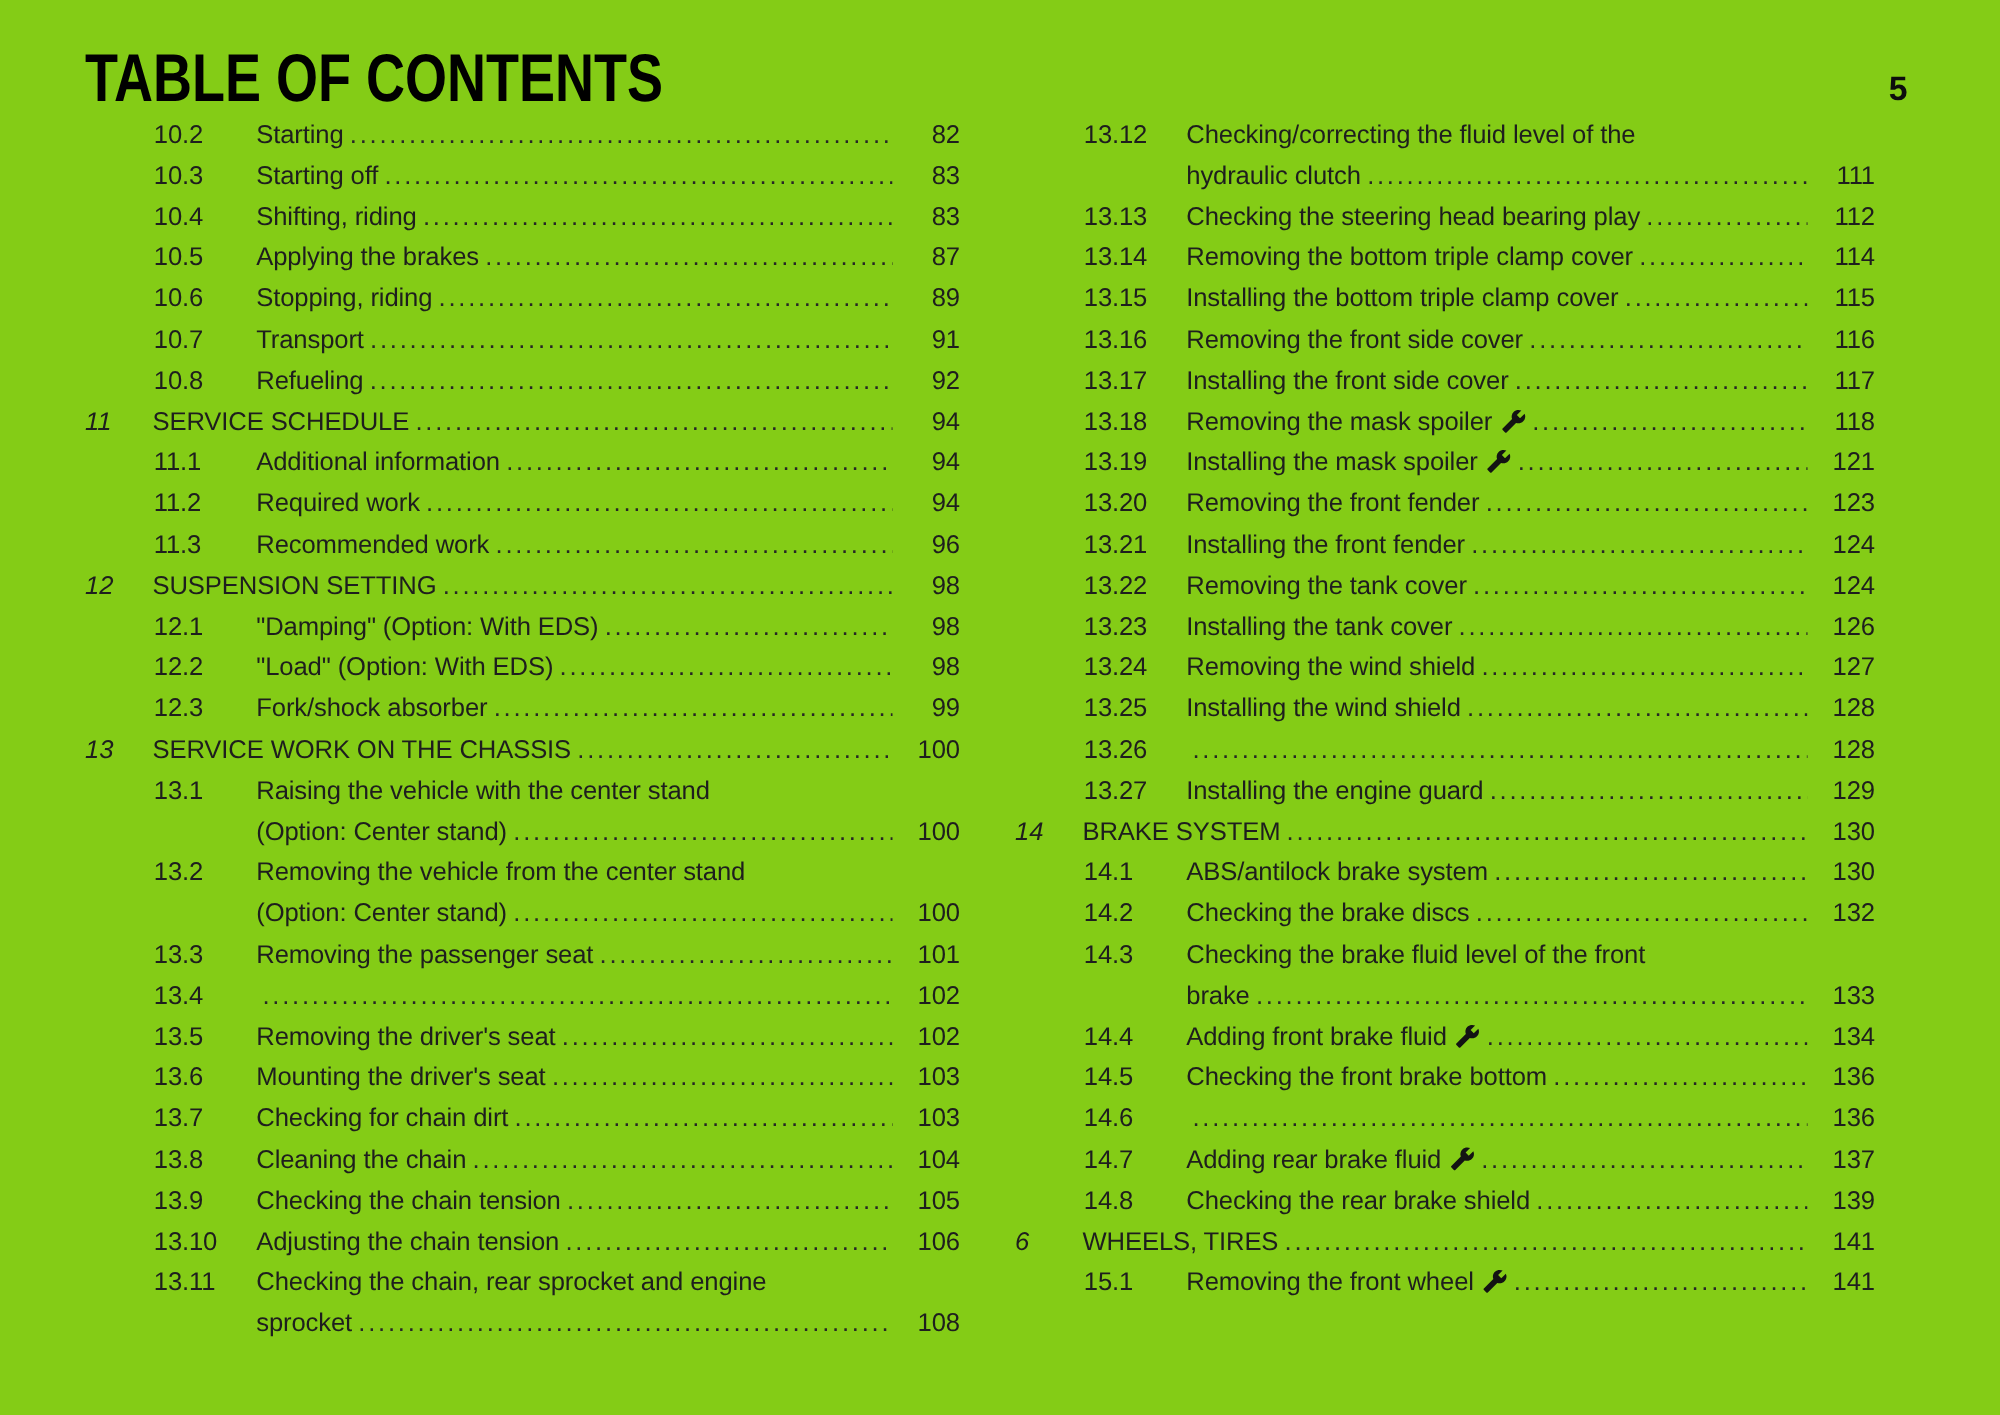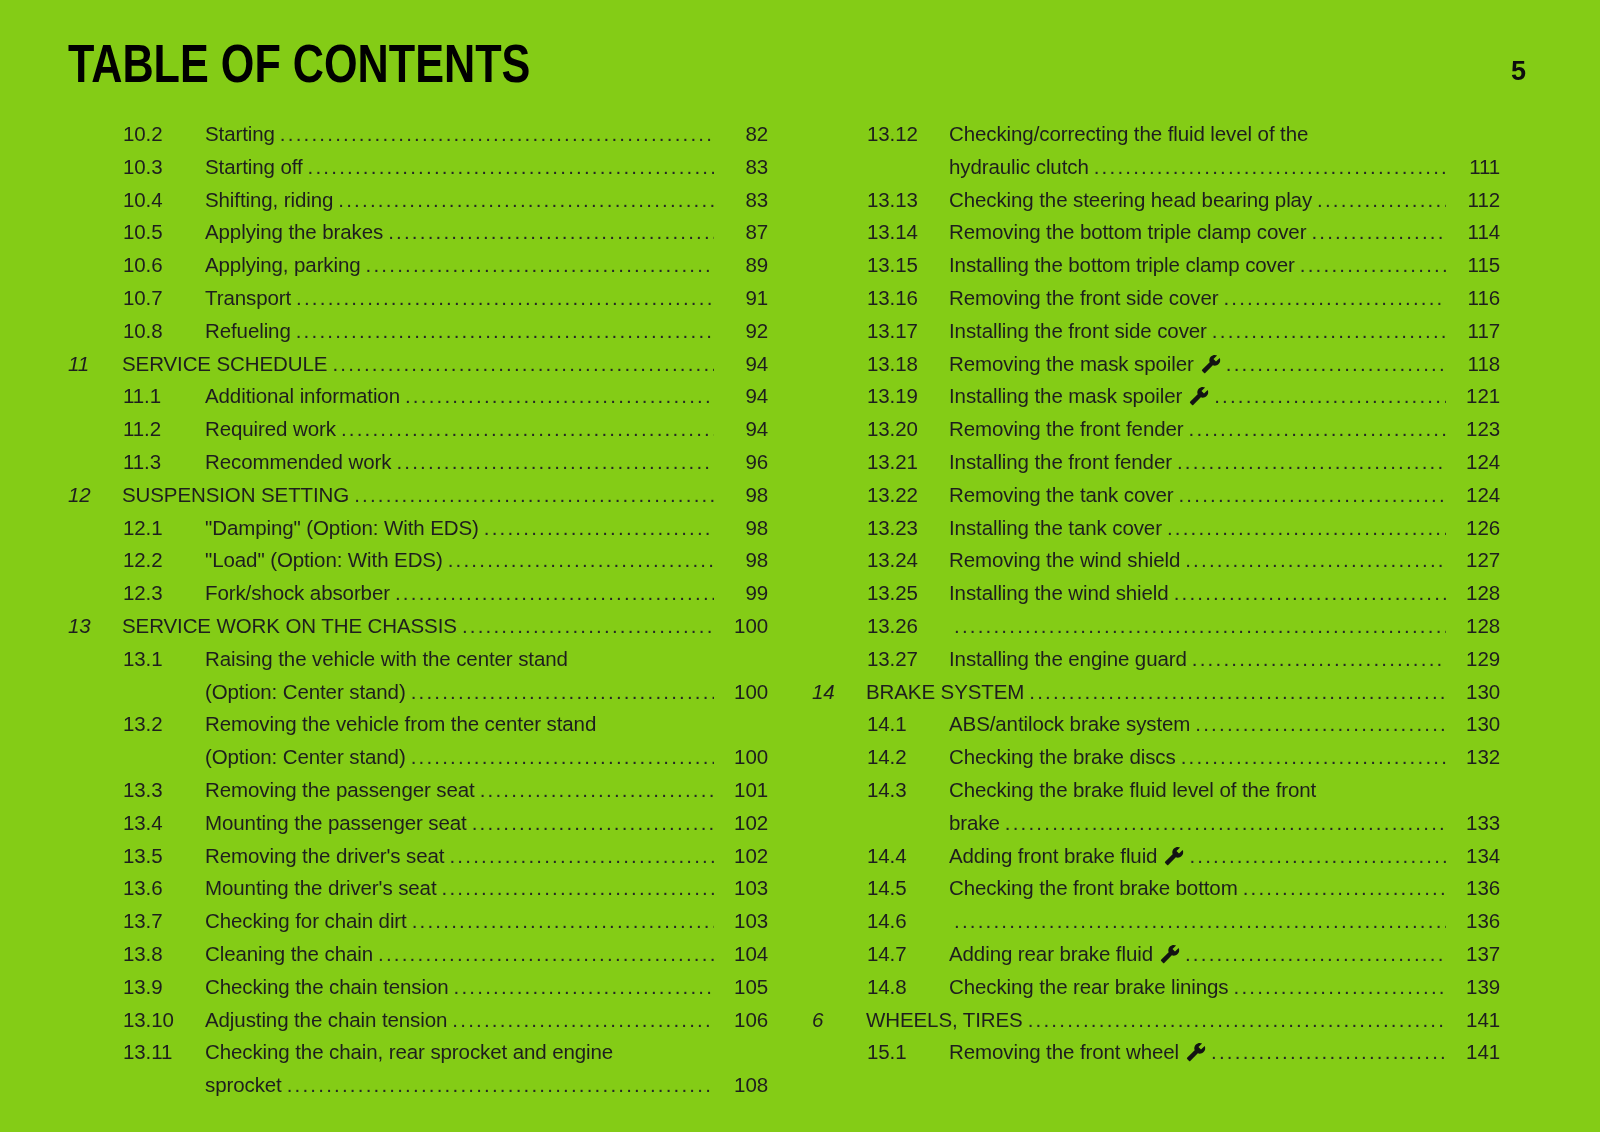--- a/index.html
+++ b/index.html
@@ -30,21 +30,20 @@
   }
   .pagenum {
     position: absolute;
     top: 56px; right: 74px;
     font-size: 27px;
     font-weight: bold;
     color: #0d0d0d;
   }
   .columns {
     display: flex;
-    margin-top: 26px;
     justify-content: flex-end;
   }
   .col { width: 700px; flex: none; }
   .col-right { width: 688px; margin-left: 44px; }
 
   .toc-line {
     display: flex;
     align-items: baseline;
     height: 32.8px;
     line-height: 32.8px;
@@ -101,21 +100,21 @@
           <span class="toc-page">83</span>
         </div>
         <div class="toc-line lvl2">
           <span class="toc-num">10.5</span>
           <span class="toc-text">Applying the brakes</span>
           <span class="toc-dots">....................................................................................................................................................................................</span>
           <span class="toc-page">87</span>
         </div>
         <div class="toc-line lvl2">
           <span class="toc-num">10.6</span>
-          <span class="toc-text">Applying, parking</span>
+          <span class="toc-text">Stopping, riding</span>
           <span class="toc-dots">....................................................................................................................................................................................</span>
           <span class="toc-page">89</span>
         </div>
         <div class="toc-line lvl2">
           <span class="toc-num">10.7</span>
           <span class="toc-text">Transport</span>
           <span class="toc-dots">....................................................................................................................................................................................</span>
           <span class="toc-page">91</span>
         </div>
         <div class="toc-line lvl2">
@@ -197,21 +196,20 @@
           <span class="toc-page">100</span>
         </div>
         <div class="toc-line lvl2">
           <span class="toc-num">13.3</span>
           <span class="toc-text">Removing the passenger seat</span>
           <span class="toc-dots">....................................................................................................................................................................................</span>
           <span class="toc-page">101</span>
         </div>
         <div class="toc-line lvl2">
           <span class="toc-num">13.4</span>
-          <span class="toc-text">Mounting the passenger seat</span>
           <span class="toc-dots">....................................................................................................................................................................................</span>
           <span class="toc-page">102</span>
         </div>
         <div class="toc-line lvl2">
           <span class="toc-num">13.5</span>
           <span class="toc-text">Removing the driver's seat</span>
           <span class="toc-dots">....................................................................................................................................................................................</span>
           <span class="toc-page">102</span>
         </div>
         <div class="toc-line lvl2">
@@ -406,21 +404,21 @@
         <div class="toc-line lvl2">
           <span class="toc-num">14.7</span>
           <span class="toc-text">Adding rear brake fluid<svg viewBox="0 0 24 24" class="wrench-svg">
               <path d="M22.7 19l-9.1-9.1c.9-2.3.4-5-1.5-6.9-2-2-5-2.4-7.4-1.3L9 6 6 9 1.6 4.7C.4 7.1.9 10.1 2.9 12.1c1.9 1.9 4.6 2.4 6.9 1.5l9.1 9.1c.4.4 1 .4 1.4 0l2.3-2.3c.5-.4.5-1.1.1-1.4z" fill="#131313"></path>
             </svg></span>
           <span class="toc-dots">....................................................................................................................................................................................</span>
           <span class="toc-page">137</span>
         </div>
         <div class="toc-line lvl2">
           <span class="toc-num">14.8</span>
-          <span class="toc-text">Checking the rear brake linings</span>
+          <span class="toc-text">Checking the rear brake shield</span>
           <span class="toc-dots">....................................................................................................................................................................................</span>
           <span class="toc-page">139</span>
         </div>
         <div class="toc-line lvl1">
           <span class="toc-num">6</span>
           <span class="toc-text">WHEELS, TIRES</span>
           <span class="toc-dots">....................................................................................................................................................................................</span>
           <span class="toc-page">141</span>
         </div>
         <div class="toc-line lvl2">

